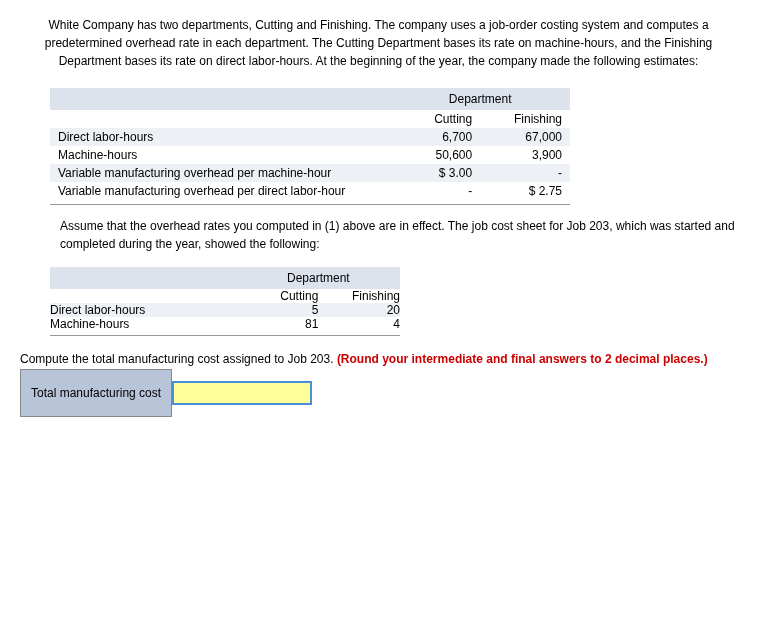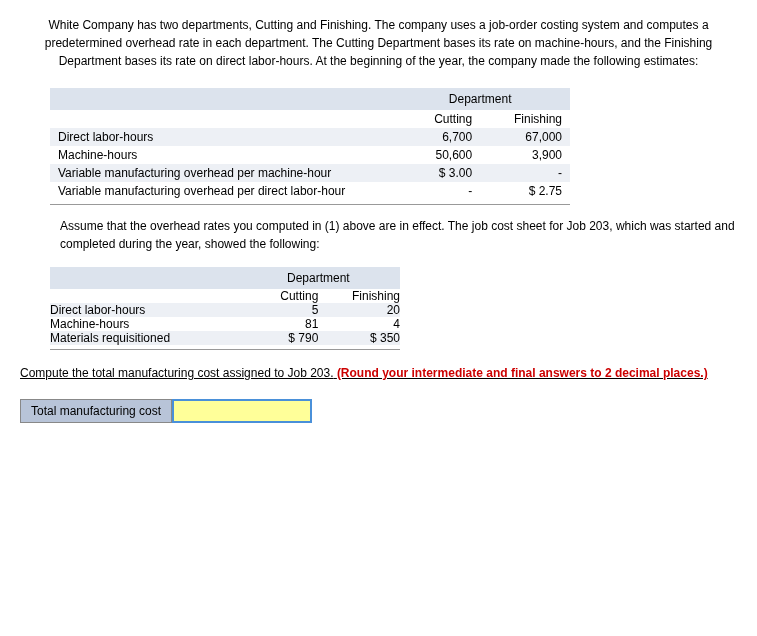--- a/index.html
+++ b/index.html
@@ -93,36 +93,34 @@
       text-align: left;
       min-width: 160px;
     }
     .small-table .num-col {
       text-align: right;
       min-width: 70px;
     }
     .compute-text {
       font-size: 12px;
       line-height: 1.6;
-      margin-bottom: 16px;
       margin-top: 14px;
-      text-decoration: underline;
     }
     .compute-text .bold-red {
       color: #cc0000;
       font-weight: bold;
     }
     .answer-row {
       display: flex;
       align-items: center;
       gap: 0px;
     }
     .answer-label {
       background-color: #b8c4d8;
-      padding: 4px 10px;
+      padding: 16px 10px;
       font-size: 12px;
       border: 1px solid #888888;
       white-space: nowrap;
     }
     .answer-input {
       border: 2px solid #4a90d9;
       background-color: #ffff99;
       width: 140px;
       height: 24px;
       font-size: 12px;
@@ -198,25 +196,20 @@
       <tr>
         <td class="label-col">Direct labor-hours</td>
         <td class="num-col">5</td>
         <td class="num-col">20</td>
       </tr>
       <tr>
         <td class="label-col">Machine-hours</td>
         <td class="num-col">81</td>
         <td class="num-col">4</td>
       </tr>
-      <tr>
-        <td class="label-col">Materials requisitioned</td>
-        <td class="num-col">$ 790</td>
-        <td class="num-col">$ 350</td>
-      </tr>
     </tbody>
   </table>
   <hr class="table-border" style="width:350px; margin-left:30px;">
 </div>
 
 <p class="compute-text">
   <span>Compute the total manufacturing cost assigned to Job 203.</span>
   <span class="bold-red">(Round your intermediate and final answers to 2 decimal places.)</span>
 </p>
 

